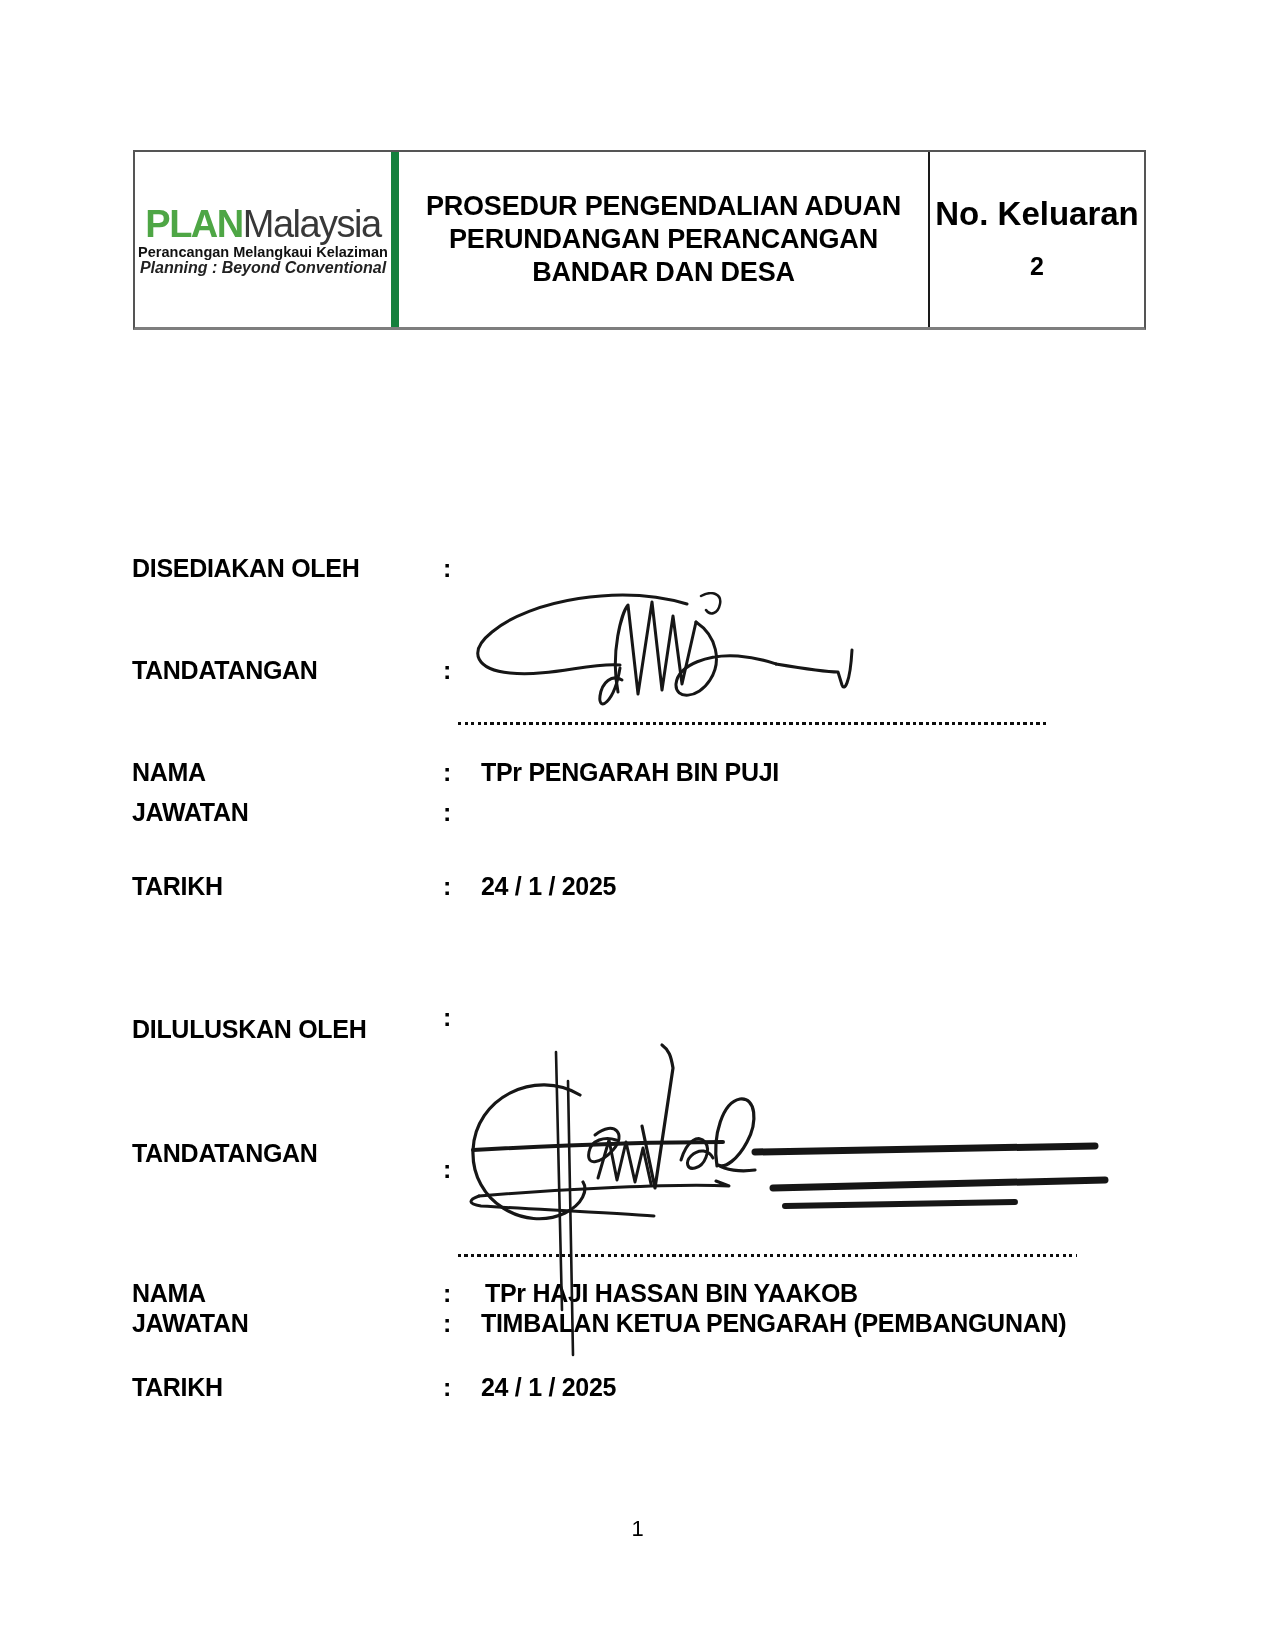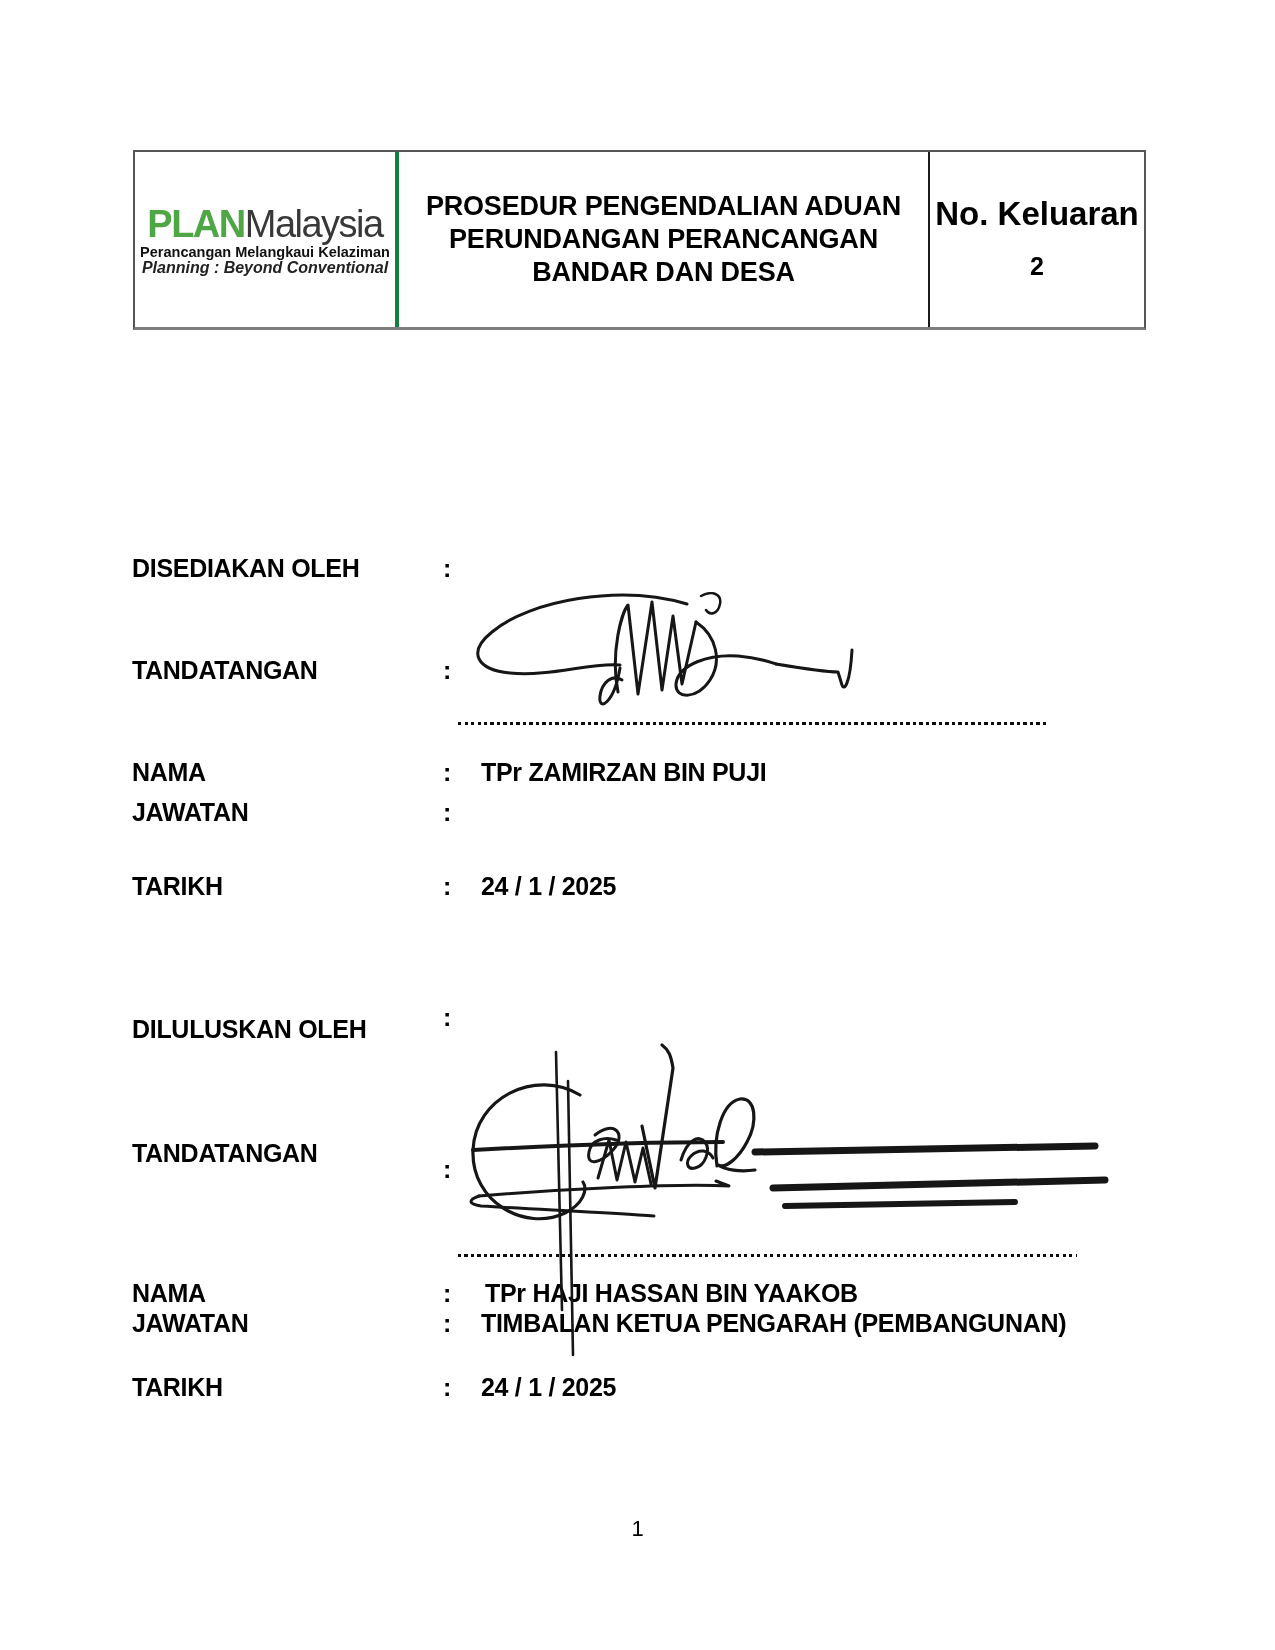--- a/index.html
+++ b/index.html
@@ -15,21 +15,21 @@
   .hdr-table{
     position:absolute;left:133px;top:150px;
     width:1013px;height:180px;
     display:flex;
     border:2px solid #555;
     border-bottom:3px solid #7e7e7e;
     box-sizing:border-box;
     background:#fff;
   }
   .hdr-cell{display:flex;flex-direction:column;align-items:center;justify-content:center;box-sizing:border-box;}
-  .cell-logo{width:264px;border-right:4px solid #15803d;}
+  .cell-logo{width:264px;border-right:8px solid #15803d;}
   .cell-title{flex:1;border-right:2px solid #1a1a1a;padding:16px 10px;}
   .cell-issue{width:214px;}
   .logo-line{font-size:38px;letter-spacing:-1.5px;line-height:40px;white-space:nowrap;}
   .logo-plan{font-weight:700;}
   .logo-malaysia{font-weight:400;}
   .logo-tag{font-size:14.5px;font-weight:600;line-height:17px;color:#111;}
   .logo-sub{font-size:16px;font-weight:700;font-style:italic;line-height:14px;color:#222;}
   .doc-title{font-size:27px;font-weight:700;text-align:center;line-height:33px;letter-spacing:-0.2px;}
   .doc-title span{display:block;}
   .issue-label{font-size:33px;font-weight:700;line-height:29px;}
@@ -98,21 +98,21 @@
     <path stroke-width="3" d="M226,30 C247,44 252,70 240,88 C228,107 205,108 206,92 C208,72 240,62 268,64 C290,66 300,70 306,72"></path>
     <path stroke-width="3" d="M306,72 C330,76 356,80 368,80 L372,93 C374,99 380,93 382,58"></path>
     <path stroke-width="3" d="M150,76 C144,112 128,120 130,104 C132,90 142,82 152,88"></path>
     <path stroke-width="2.5" d="M231,4 C242,-2 252,2 250,12 C248,22 240,24 236,18"></path>
   </svg>
 
   <div class="dotline" style="top:722px;width:589px"></div>
 
   <div class="lbl" style="top:759px">NAMA</div>
   <div class="col" style="top:759px">:</div>
-  <div class="val" style="top:759px">TPr ZAMIRZAN BIN PUJI</div>
+  <div class="val" style="top:759px">TPr PENGARAH BIN PUJI</div>
 
   <div class="lbl" style="top:799px">JAWATAN</div>
   <div class="col" style="top:799px">:</div>
 
   <div class="lbl" style="top:873px">TARIKH</div>
   <div class="col" style="top:873px">:</div>
   <div class="val" style="top:873px">24 / 1 / 2025</div>
 
   <div class="lbl" style="top:1016px">DILULUSKAN OLEH</div>
   <div class="col" style="top:1004px">:</div>

